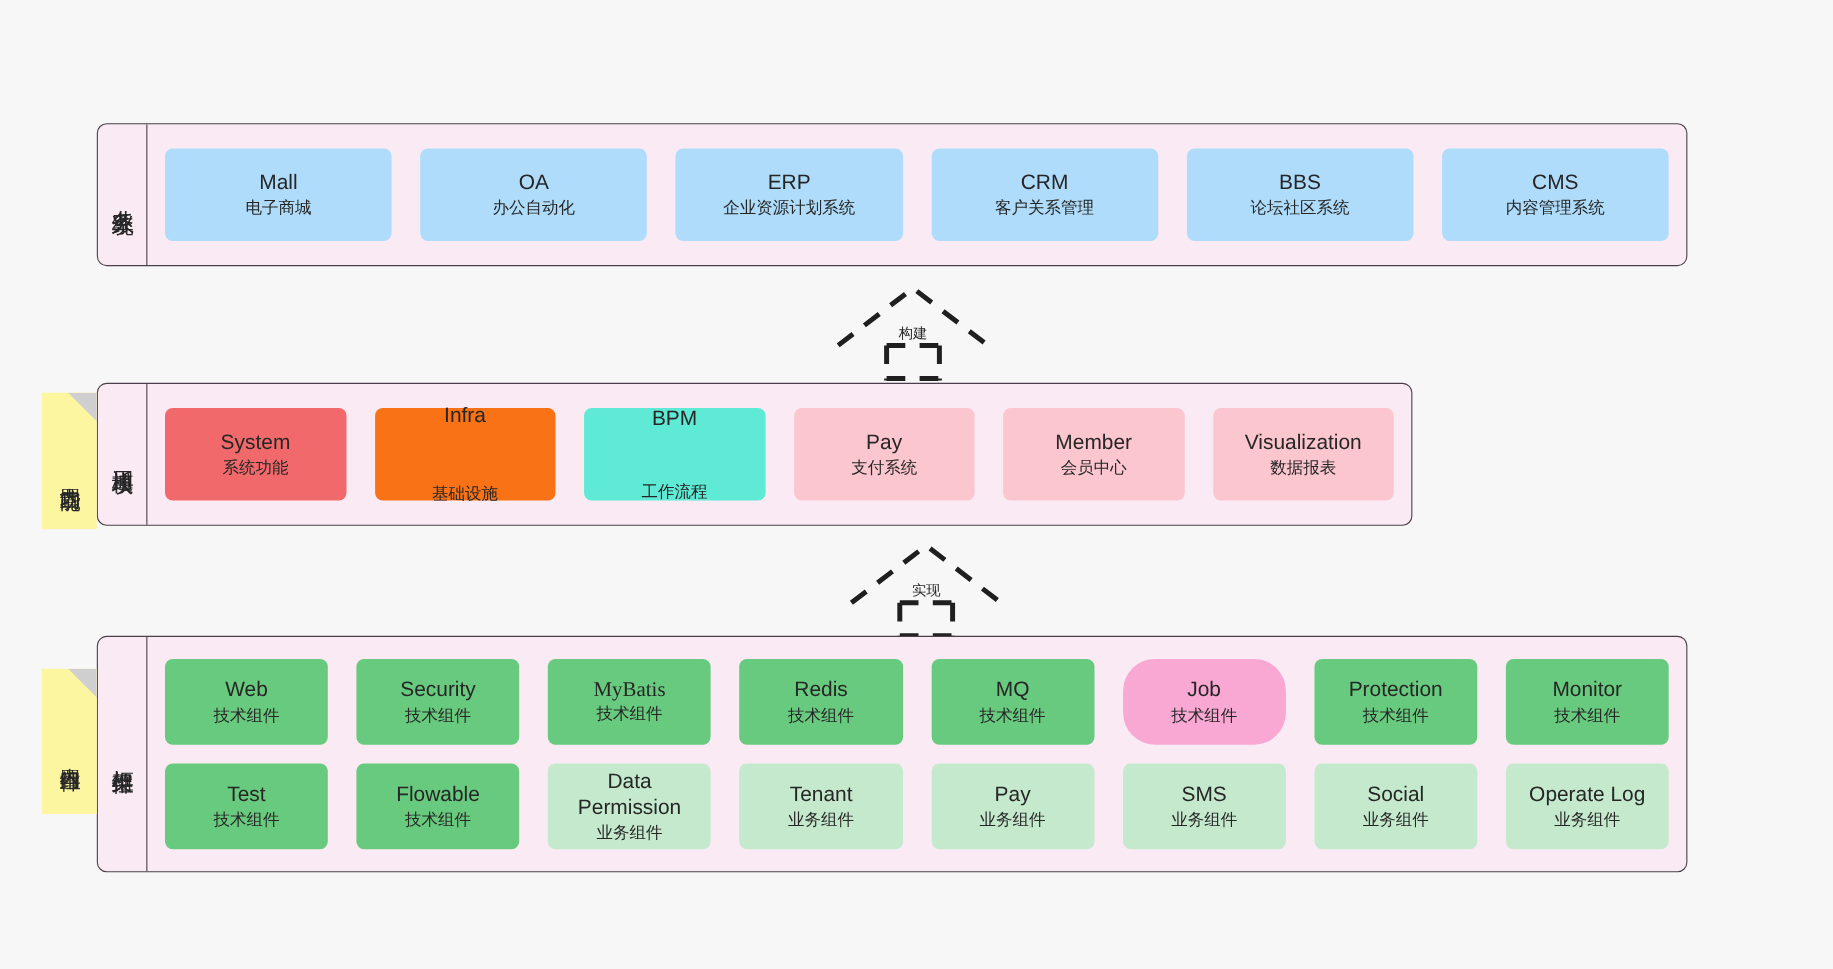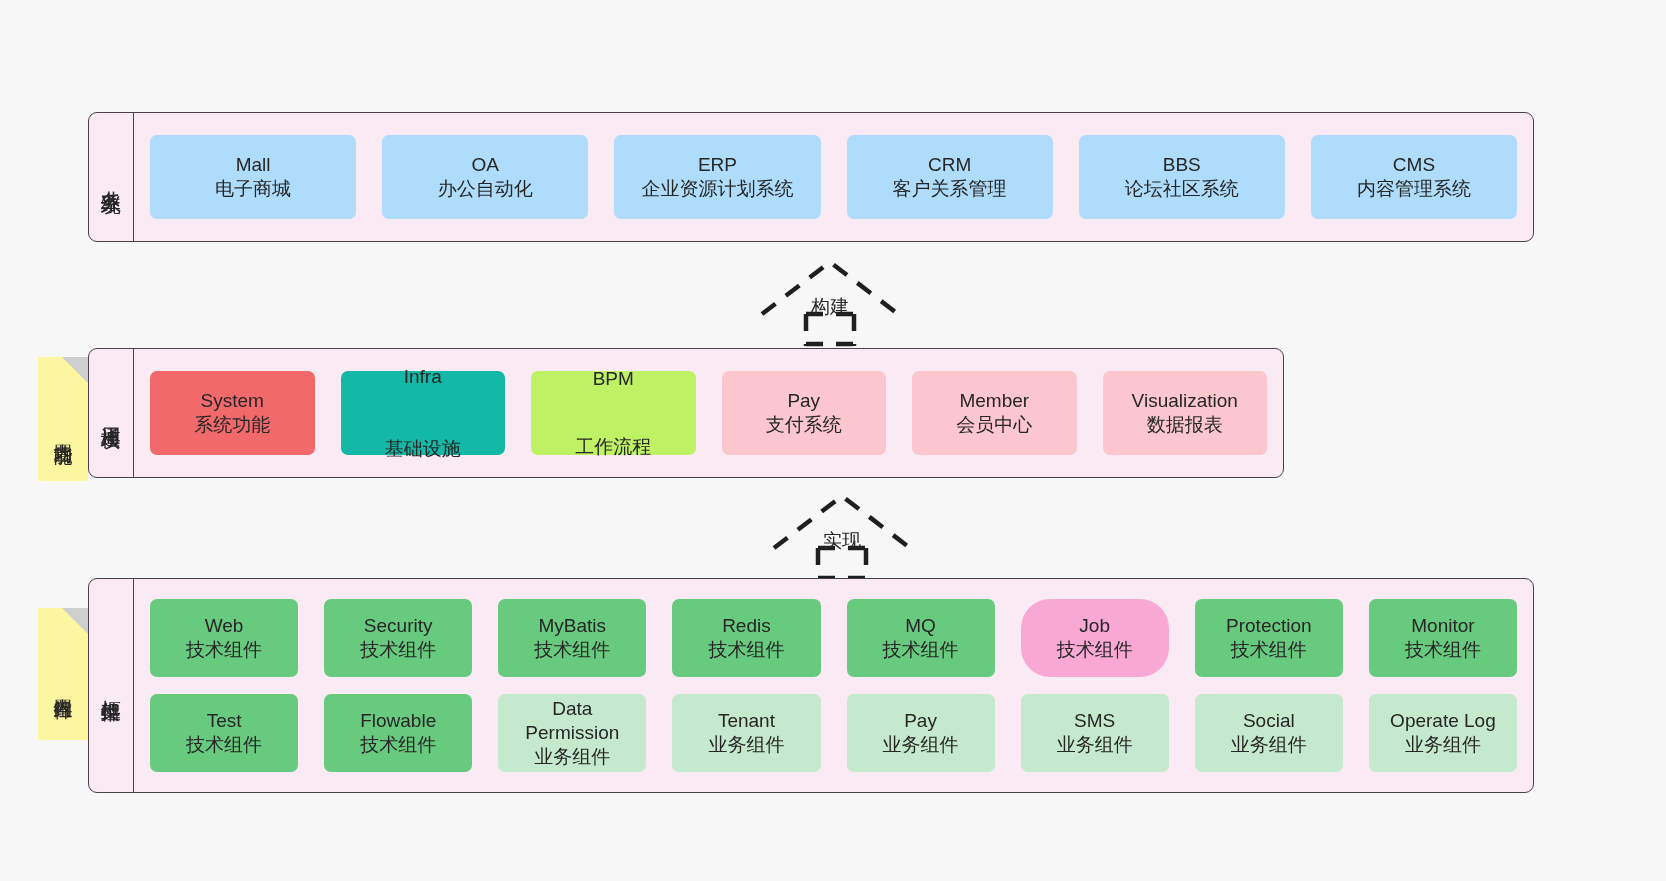--- a/index.html
+++ b/index.html
@@ -61,21 +61,21 @@
     flex-direction: column;
     align-items: center;
     justify-content: center;
     text-align: center;
     color: #262626;
     line-height: 1.28;
     box-sizing: border-box;
     padding: 4px 6px;
   }
   .box .name   { font-size: 19px; }
-  .box .sub    { font-size: 19px; }
+  .box .sub    { font-size: 15px; }
 
   .h-biz  { height: 84px; }
   .h-mod  { height: 84px; }
   .h-comp { height: 78px; }
 
   
   .note {
     position: absolute;
     background: #fcf6a0;
     box-sizing: border-box;
@@ -99,21 +99,21 @@
   }
   .note .label { position: relative; z-index: 2; padding-top: 22px; }
 
   
   .arrow { position: absolute; }
   .arrow svg { display: block; overflow: visible; }
   .arrow .arrow-label {
     position: absolute;
     left: 50%;
     transform: translateX(-50%);
-    font-size: 19px;
+    font-size: 13px;
     color: #262626;
     background: transparent;
     white-space: nowrap;
   }
 </style>
 </head>
 <body style="background: rgb(247, 247, 247);">
 
 <div id="stage">
 
@@ -158,25 +158,25 @@
   </div>
 
   <div class="layer" id="layer-1" style="left: 88px; top: 348px; width: 1196px; height: 130px; background: rgb(250, 234, 244); border-color: rgb(74, 64, 73);">
     <div class="layer-title" style="border-right-color: rgb(74, 64, 73);">通用模块</div>
     <div class="layer-body">
       <div class="row">
         <div class="box h-mod" style="background: rgb(242, 105, 107);">
           <span class="name">System</span>
           <span class="sub">系统功能</span>
         </div>
-        <div class="box h-mod" style="background: #14b8a6; gap: 48px;">
+        <div class="box h-mod" style="background: #f97316; gap: 48px;">
           <span class="name">Infra</span>
           <span class="sub">基础设施</span>
         </div>
-        <div class="box h-mod" style="background: #bef264; gap: 44px;">
+        <div class="box h-mod" style="background: #5eead4; gap: 44px;">
           <span class="name">BPM</span>
           <span class="sub">工作流程</span>
         </div>
         <div class="box h-mod" style="background: rgb(251, 198, 205);">
           <span class="name">Pay</span>
           <span class="sub">支付系统</span>
         </div>
         <div class="box h-mod" style="background: rgb(251, 198, 205);">
           <span class="name">Member</span>
           <span class="sub">会员中心</span>
@@ -208,21 +208,21 @@
 
       <div class="row">
         <div class="box h-comp" style="background: rgb(104, 202, 126);">
           <span class="name">Web</span>
           <span class="sub">技术组件</span>
         </div>
         <div class="box h-comp" style="background: rgb(104, 202, 126);">
           <span class="name">Security</span>
           <span class="sub">技术组件</span>
         </div>
-        <div class="box h-comp" style="background: rgb(104, 202, 126);">
+        <div class="box h-comp" style="background: rgb(104, 202, 126); font-family: Liberation Serif, serif;">
           <span class="name">MyBatis</span>
           <span class="sub">技术组件</span>
         </div>
         <div class="box h-comp" style="background: rgb(104, 202, 126);">
           <span class="name">Redis</span>
           <span class="sub">技术组件</span>
         </div>
         <div class="box h-comp" style="background: rgb(104, 202, 126);">
           <span class="name">MQ</span>
           <span class="sub">技术组件</span>

